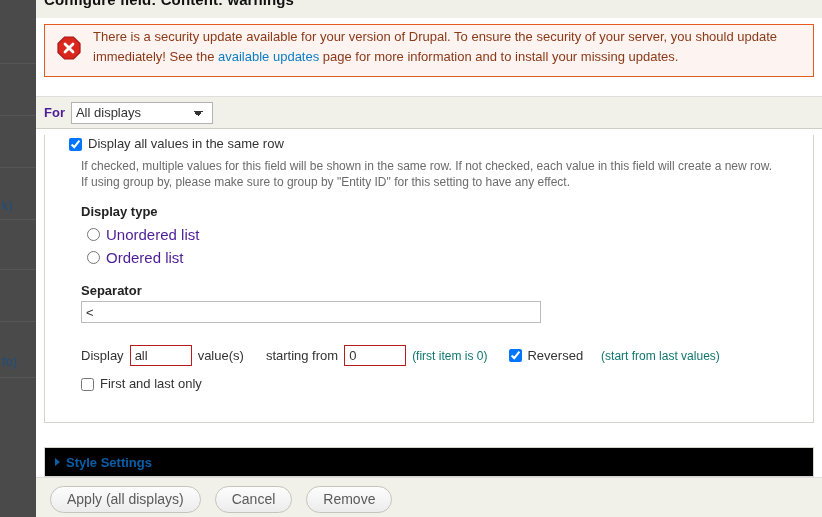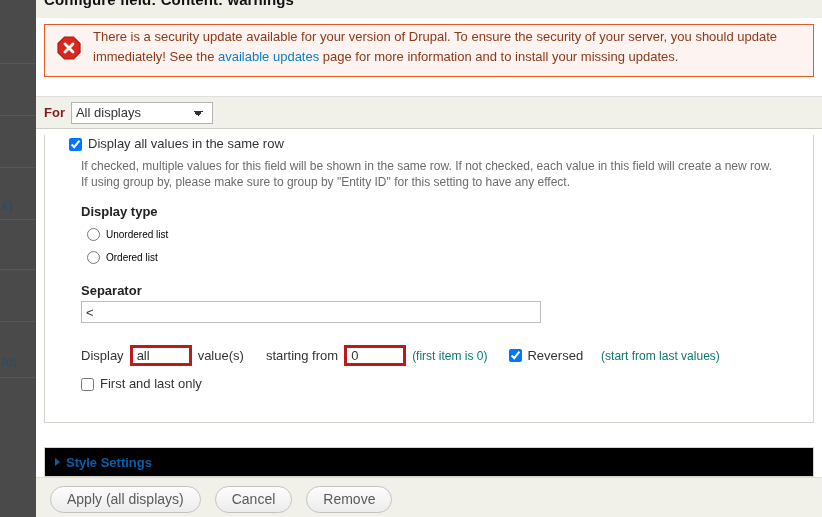--- a/index.html
+++ b/index.html
@@ -134,21 +134,21 @@
     border-top: 1px solid #dedede;
     border-bottom: 1px solid #cfcfc8;
     box-sizing: border-box;
     display: flex;
     align-items: center;
     padding-left: 8px;
   }
   .for-label {
     font-weight: bold;
     font-size: 13px;
-    color: #7f1d1d;
+    color: #4c1d95;
     margin-right: 6px;
   }
   .for-select {
     font-family: "Liberation Sans", sans-serif;
     font-size: 13px;
     color: #333;
     background: #ffffff;
     border: 1px solid #b3b3b3;
     padding: 2px 4px;
     width: 142px;
@@ -220,22 +220,22 @@
   .radio-row {
     display: flex;
     align-items: center;
     padding: 2px 0 2px 42px;
     height: 19px;
   }
   .radio-row input[type=radio] {
     margin: 0 6px 0 0;
   }
   .radio-label {
-    font-size: 10px;
-    color: #000000;
+    font-size: 15px;
+    color: #4c1d95;
   }
 
   .sep-label {
     font-size: 13px;
     font-weight: bold;
     color: #222;
     padding: 14px 0 3px 36px;
   }
   .sep-input {
     margin-left: 36px;
@@ -255,21 +255,21 @@
     align-items: center;
     padding: 22px 0 0 36px;
     font-size: 13px;
     color: #333;
   }
   .display-row .txt { white-space: nowrap; }
   .num-input {
     width: 62px;
     height: 21px;
     box-sizing: border-box;
-    border: 3px solid #b91c1c;
+    border: 1px solid #b91c1c;
     font-family: "Liberation Sans", sans-serif;
     font-size: 13px;
     color: #333;
     padding: 1px 4px;
     margin: 0 6px;
     background: #ffffff;
   }
   .hint {
     color: #0f766e;
     font-size: 12px;

